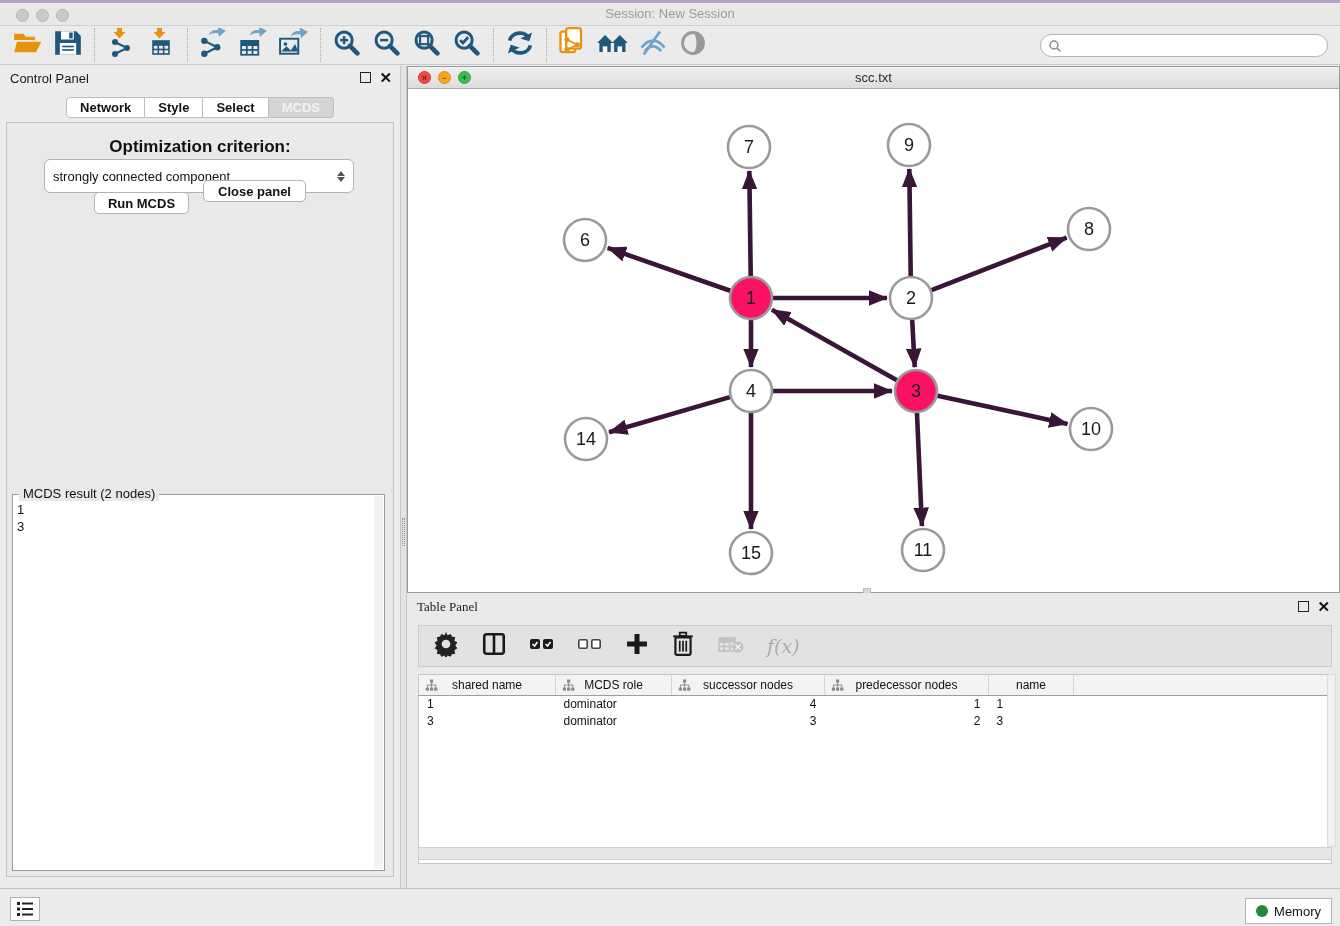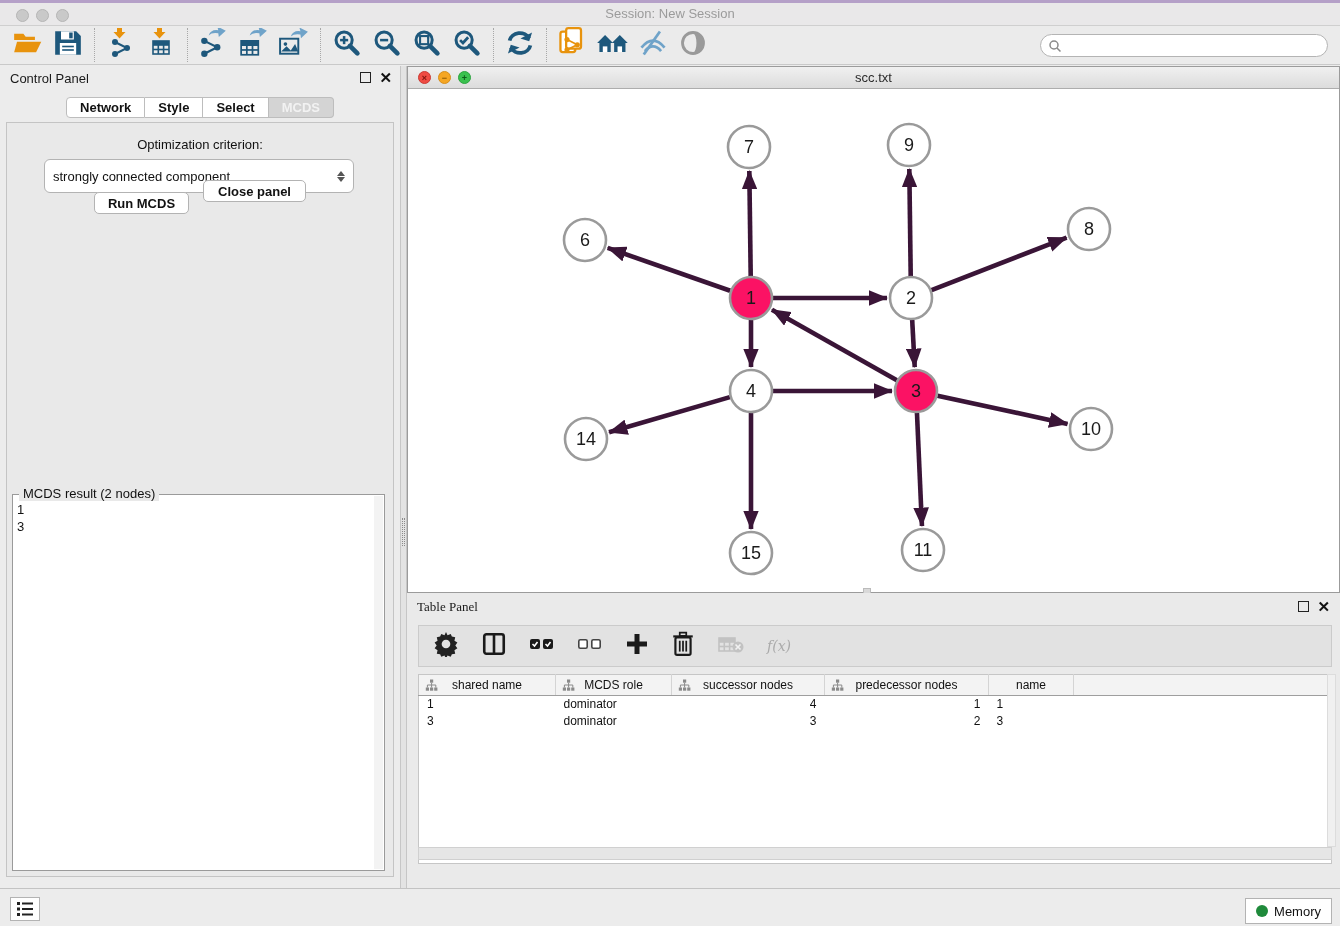--- a/index.html
+++ b/index.html
@@ -29,21 +29,21 @@
   .close-glyph { font-size:15px; font-weight:700; color:#111; line-height:15px; }
   .tab-row { display:flex; justify-content:center; }
   #cp-tabs { left:0; top:97px; width:400px; }
   .tab { height:21px; line-height:20px; padding:0 13px; font-size:13px; font-weight:700;
     background:#fff; border:1px solid #bdbdbd; border-left:none; color:#111; }
   .tab:first-child { border-left:1px solid #bdbdbd; border-radius:4px 0 0 4px; }
   .tab:last-child { border-radius:0 4px 4px 0; }
   .tab.active { background:#d4d4d4; color:#f2f2f2; }
   #cp-body { left:6px; top:122px; width:388px; height:755px; background:#e9e9e9;
     border:1px solid #c4c4c4; }
-  #opt-label { left:0; top:137px; width:400px; text-align:center; font-size:13px; font-weight:400; color:#111; }
+  #opt-label { left:0; top:137px; width:400px; text-align:center; font-size:17px; font-weight:700; color:#111; }
   #opt-select { left:44px; top:159px; width:310px; height:34px; background:#fff;
     border:1px solid #b3b3b3; border-radius:6px; display:flex; align-items:center;
     padding:15px 8px; font-size:13px; color:#111; }
   #opt-select .chevrons { margin-left:auto; display:flex; flex-direction:column; gap:1px; }
   .chev-up { width:0; height:0; border-left:4px solid transparent; border-right:4px solid transparent; border-bottom:5px solid #555; }
   .chev-dn { width:0; height:0; border-left:4px solid transparent; border-right:4px solid transparent; border-top:5px solid #555; }
   .push-btn { height:22px; background:#fff; border:1px solid #b3b3b3; border-radius:5px;
     font-size:13px; font-weight:700; color:#111; display:flex; align-items:center; justify-content:center; }
   #run-btn { left:94px; top:192px; width:95px; }
   #close-panel-btn { left:203px; top:180px; width:103px; }
@@ -85,21 +85,21 @@
   #table-vscroll { position:absolute; right:4px; top:81px; width:9px; height:173px; background:#f0f0f0; border:1px solid #dcdcdc; }
   #table-hscroll { position:absolute; left:11px; top:254px; width:914px; height:13px; background:#e6e6e6; border:1px solid #d0d0d0; }
   #tp-tabs { position:absolute; left:0; top:271px; width:100%; }
   
   #status-bar { left:0; top:888px; width:1340px; height:38px; background:#ececec; border-top:1px solid #c3c3c3; }
   #list-btn { position:absolute; left:10px; top:8px; width:30px; height:24px; background:#fff;
     border:1px solid #b3b3b3; display:flex; align-items:center; justify-content:center; }
   #memory-btn { position:absolute; right:8px; top:9px; height:22px; padding:12px 10px; background:#fff;
     border:1px solid #b3b3b3; display:flex; align-items:center; gap:6px; font-size:13px; color:#111; }
   #memory-dot { width:12px; height:12px; border-radius:50%; background:#1f8a3b; }
-  .fx-label { font-family:"DejaVu Serif", serif; font-style:italic; font-size:14px; color:#aaa; }
+  .fx-label { font-family:"DejaVu Serif", serif; font-style:italic; font-size:19px; color:#aaa; }
 </style>
 </head>
 <body>
 
 <div id="top-stripe" class="abs"></div>
 <div id="titlebar" class="abs">
   <span class="tl-dot" style="left:16px"></span>
   <span class="tl-dot" style="left:36px"></span>
   <span class="tl-dot" style="left:56px"></span>
   <div id="win-title">Session: New Session</div>

